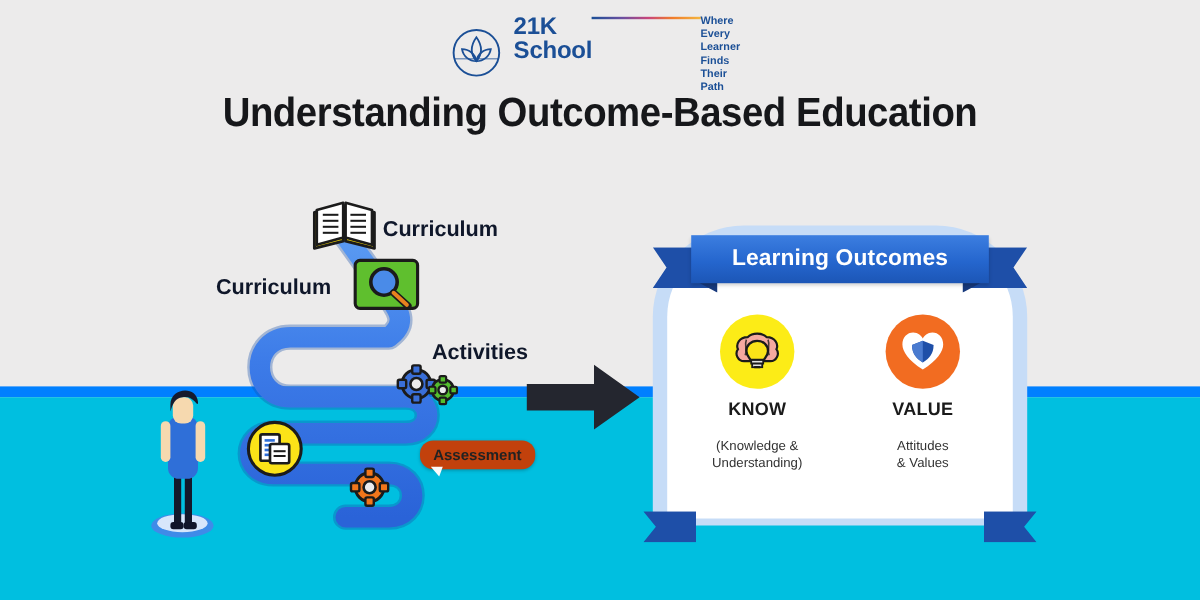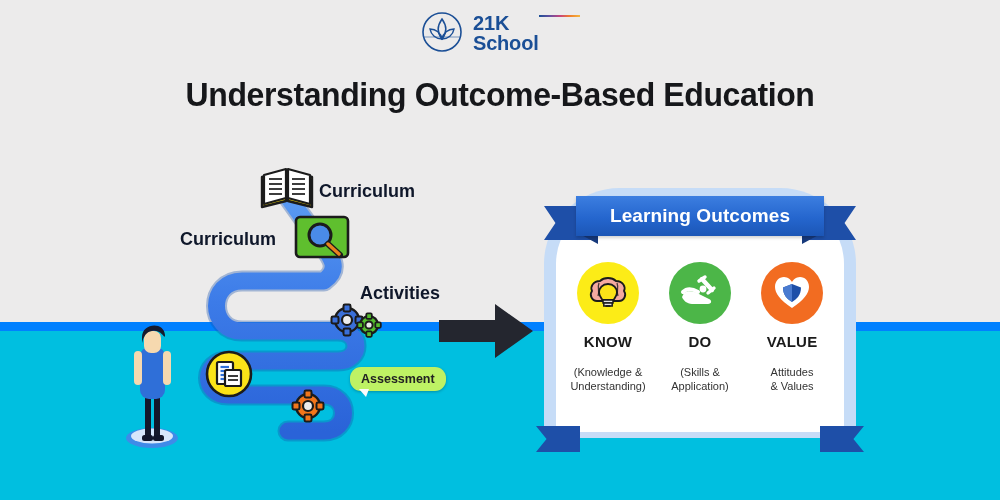--- a/index.html
+++ b/index.html
@@ -33,21 +33,21 @@
     transform:scaleX(0.94); transform-origin:center;
   }
 
   
   .scene-left { position:absolute; left:110px; top:155px; width:340px; height:300px; }
   .scene-left svg { position:absolute; left:0; top:0; }
   .path-label {
     position:absolute; font-size:18px; font-weight:bold; color:#0f172a; white-space:nowrap;
   }
   .bubble {
-    position:absolute; background:#bef264; border-radius:11px;
+    position:absolute; background:#c2410c; border-radius:11px;
     padding:5px 11px; font-size:12.5px; font-weight:bold; color:#222; white-space:nowrap;
     box-shadow:0 1px 3px rgba(0,0,0,.25);
   }
   .bubble:after{ content:""; position:absolute; left:9px; bottom:-6px;
     border-left:7px solid transparent; border-right:3px solid transparent; border-top:8px solid #FBFBFB; }
 
   
   .arrow { position:absolute; left:437px; top:300px; }
 
   
@@ -110,20 +110,24 @@
       <svg class="logo-mark" viewBox="0 0 44 44">
         <circle cx="22" cy="22" r="19" fill="none" stroke="#1B4F96" stroke-width="1.6"></circle>
         <path d="M22 9 C27 16 27 23 22 29 C17 23 17 16 22 9 Z" fill="none" stroke="#1B4F96" stroke-width="1.5"></path>
         <path d="M22 29 C16 29 11 25 10 19 C16 19 21 23 22 29 Z" fill="none" stroke="#1B4F96" stroke-width="1.5"></path>
         <path d="M22 29 C28 29 33 25 34 19 C28 19 23 23 22 29 Z" fill="none" stroke="#1B4F96" stroke-width="1.5"></path>
         <path d="M4 27 H40" stroke="#1B4F96" stroke-width="1.2" opacity=".55"></path>
       </svg>
       <div class="logo-txt">
         <div class="logo-name">21K School</div>
         <div class="logo-rule"></div>
+        <div class="logo-sub">
+          <div>Where Every Learner</div>
+          <div>Finds Their Path</div>
+        </div>
       </div>
     </div>
   </div>
 
   <div class="title">Understanding Outcome-Based Education</div>
 
   <div class="scene-left">
 
     <svg width="340" height="300" viewBox="0 0 340 300">
       <defs>
@@ -267,37 +271,20 @@
             <path d="M19.5 35 H24.5" stroke="#1B1B1B" stroke-width="1.8"></path>
           </svg>
         </div>
         <div class="col-t">KNOW</div>
         <div class="col-s">
           <div>(Knowledge &amp;</div>
           <div>Understanding)</div>
         </div>
       </div>
 
-      <div class="col">
-        <div class="ic do">
-          <svg width="44" height="44" viewBox="0 0 44 44">
-            <path d="M6 22 C10 19 16 20 21 23 L31 28 C34 29 34 33 30 33 L14 33 C9 33 5 29 4 26 Z" fill="#FFFFFF"></path>
-            <path d="M5 21 C9 17 15 18 20 21" stroke="#FFFFFF" stroke-width="4" fill="none" stroke-linecap="round"></path>
-            <path d="M24 8 L34 19" stroke="#FFFFFF" stroke-width="4.4" stroke-linecap="round"></path>
-            <path d="M21 10 L27 6" stroke="#FFFFFF" stroke-width="3.4" stroke-linecap="round"></path>
-            <path d="M30 22 L36 17" stroke="#FFFFFF" stroke-width="3.4" stroke-linecap="round"></path>
-            <circle cx="25" cy="18" r="3.4" fill="#FFFFFF"></circle>
-          </svg>
-        </div>
-        <div class="col-t">DO</div>
-        <div class="col-s">
-          <div>(Skills &amp;</div>
-          <div>Application)</div>
-        </div>
-      </div>
 
       <div class="col">
         <div class="ic value">
           <svg width="44" height="44" viewBox="0 0 44 44">
             <path d="M22 37 C10 29 5 22 5 16 C5 10 9 6 14 6 C18 6 21 9 22 11 C23 9 26 6 30 6 C35 6 39 10 39 16 C39 22 34 29 22 37 Z" fill="#FFFFFF"></path>
             <path d="M22 13 L31 16.5 C31 24 27 28 22 31 C17 28 13 24 13 16.5 Z" fill="#1E4FA8"></path>
             <path d="M22 13 L22 31 C17 28 13 24 13 16.5 Z" fill="#4A7BD0"></path>
           </svg>
         </div>
         <div class="col-t">VALUE</div>

